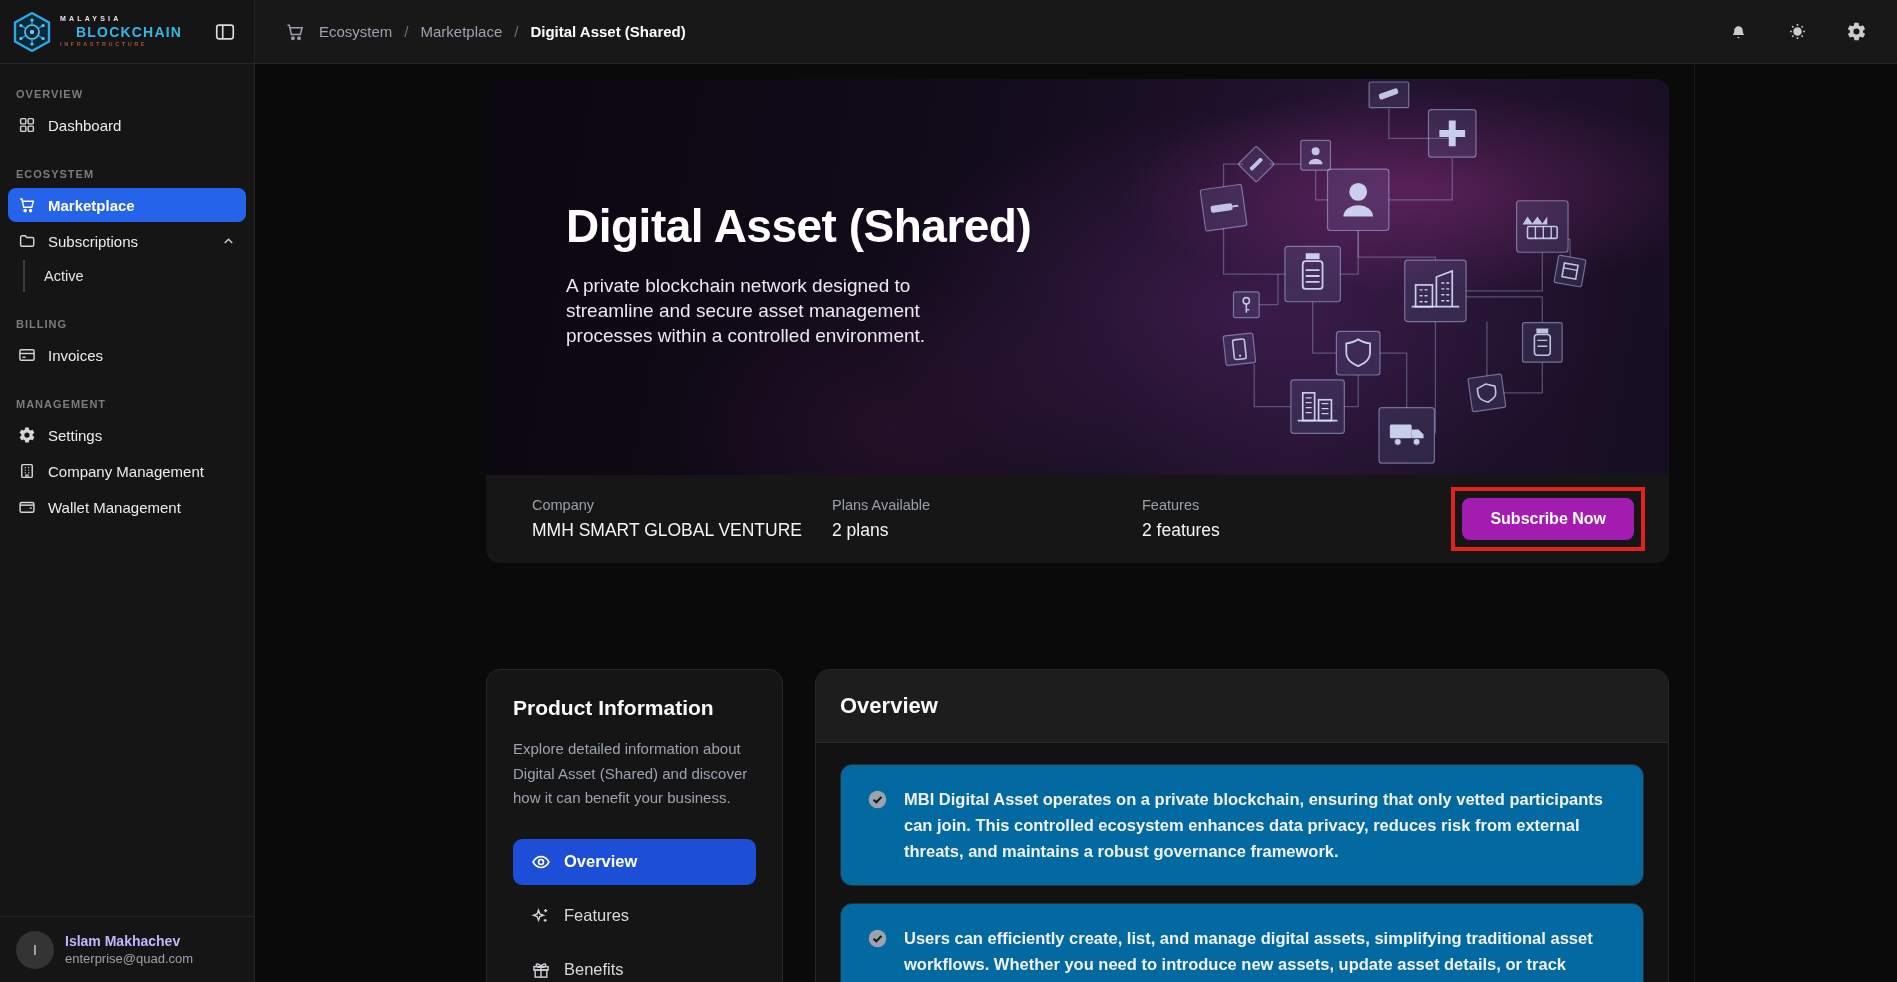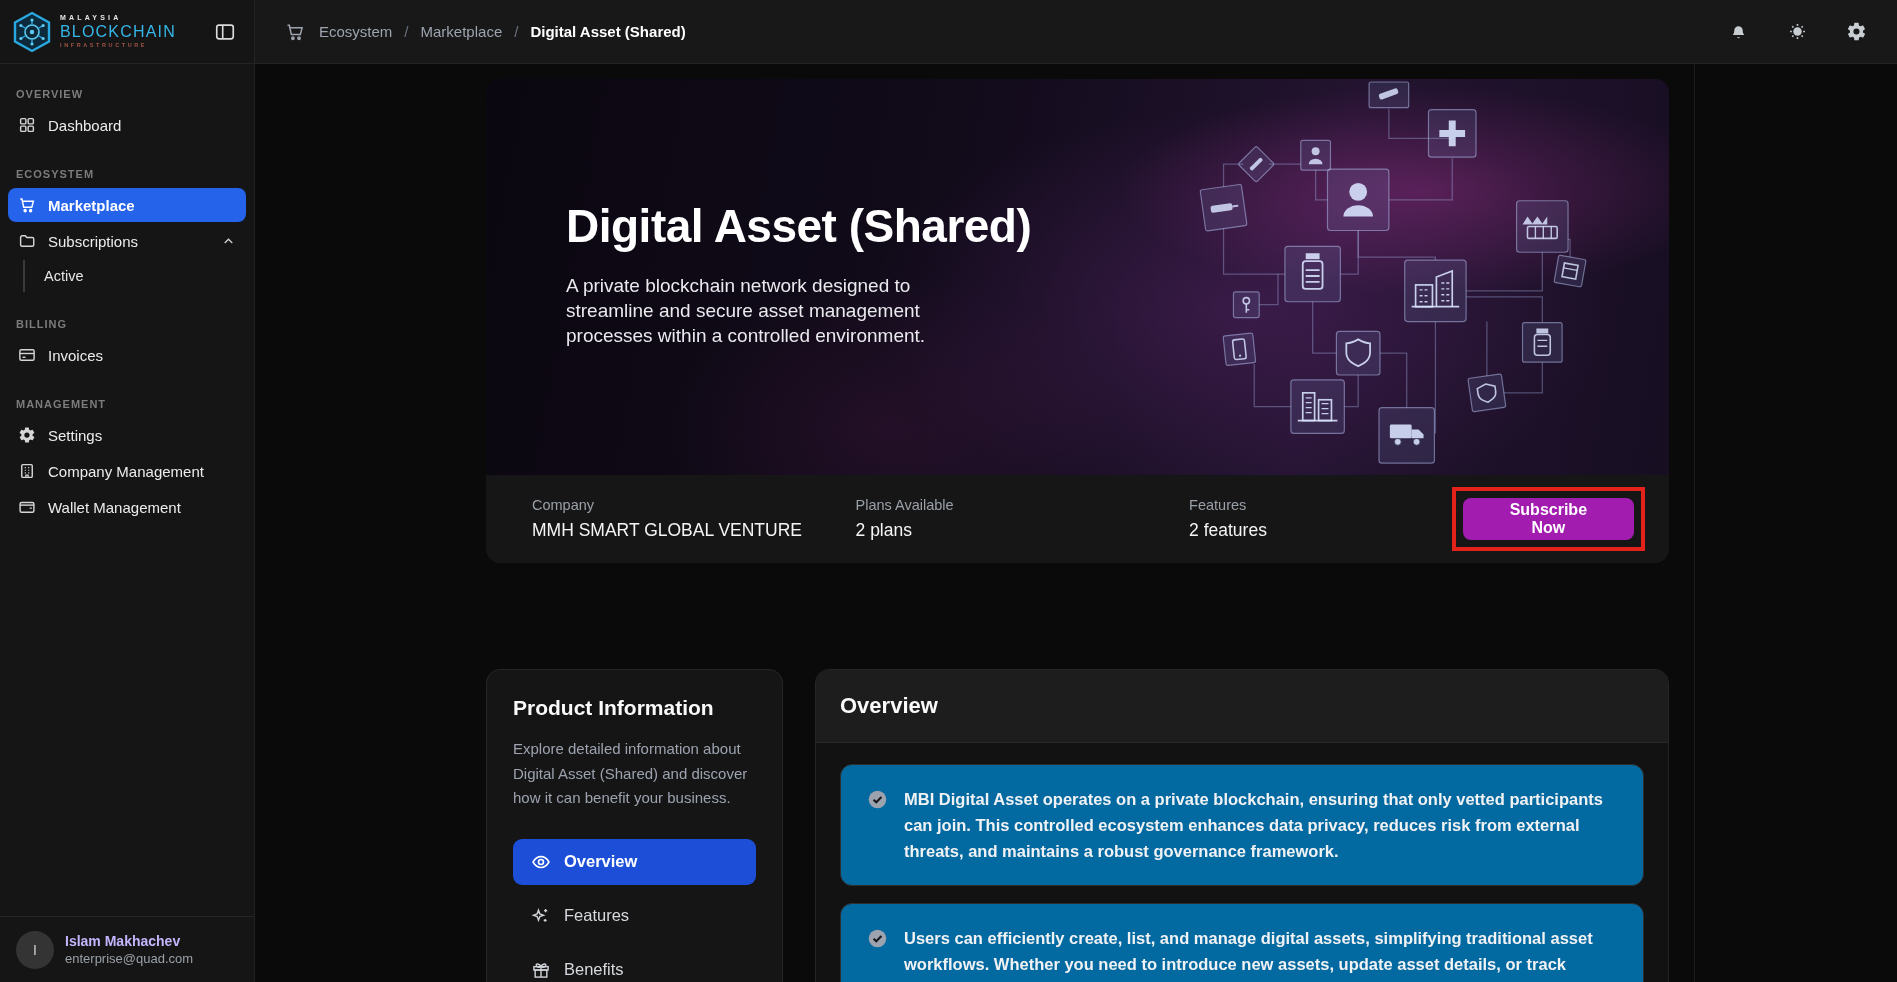--- a/index.html
+++ b/index.html
@@ -16,21 +16,21 @@
     position: absolute; left: 0; top: 0; width: 255px; height: 100%;
     background: #151515; border-right: 1px solid #232323; z-index: 5;
   }
   .sidebar-header {
     height: 64px; display: flex; align-items: center; justify-content: space-between;
     padding: 0 14px 0 12px; border-bottom: 1px solid #242424;
   }
   .logo { display: flex; align-items: center; gap: 8px; }
   .logo-text { display: flex; flex-direction: column; line-height: 1.25; }
   .logo-line1 { font-size: 7px; letter-spacing: 3.2px; color: #e8e8e8; font-weight: 600; }
-  .logo-line2 { font-size: 16px; letter-spacing: 1.2px; color: #35b6e8; font-weight: 400; }
+  .logo-line2 { font-size: 14px; letter-spacing: 1.2px; color: #35b6e8; font-weight: 700; margin-left: 16px; }
   .logo-line3 { font-size: 5.5px; letter-spacing: 2.6px; color: #a15544; font-weight: 600; }
   .panel-toggle { background: none; border: 0; color: #dcdcdc; cursor: pointer; display: flex; padding: 4px; }
 
   .nav { padding: 24px 0 0 0; }
   .nav-section { margin-bottom: 26px; }
   .nav-label {
     font-size: 11px; font-weight: 700; letter-spacing: 1px; color: #7c7c7c;
     margin: 0 16px 8px 16px;
   }
   .nav-item {
@@ -96,21 +96,21 @@
       radial-gradient(ellipse 520px 280px at 64% 58%, rgba(125,52,145,0.28), transparent 72%),
       radial-gradient(ellipse 330px 220px at 34% 88%, rgba(150,45,125,0.14), transparent 70%),
       linear-gradient(100deg, #0b0710 0%, #110b1a 38%, #231330 70%, #170e22 100%);
   }
   .net { position: absolute; right: 12px; top: 0; }
   .hero-copy { position: absolute; left: 80px; top: 120px; width: 470px; }
   .hero-title { font-size: 46px; font-weight: 700; color: #ffffff; letter-spacing: -0.5px; }
   .hero-desc { margin-top: 20px; font-size: 19px; line-height: 25px; color: #e9e9ee; max-width: 420px; }
 
   .hero-bar {
-    height: 88px; background: #161616; display: flex; align-items: center; padding: 0 0 0 46px; gap: 24px;
+    height: 88px; background: #161616; display: flex; align-items: center; padding: 0 0 0 46px;
   }
   .stat { display: flex; flex-direction: column; justify-content: center; }
   .stat.s0 { width: 300px; } .stat.s1 { width: 310px; } .stat.s2 { width: 250px; }
   .stat-label { font-size: 14.5px; color: #9aa0a8; }
   .stat-value { font-size: 17.5px; color: #f5f5f5; margin-top: 7px; font-weight: 500; }
   .cta-wrap { margin-left: auto; margin-right: 35px; position: relative; }
   .subscribe-btn {
     height: 42px; padding: 0 28px; border: 0; border-radius: 8px;
     background: #a21caf; color: #ffffff; font-size: 16px; font-weight: 700;
     font-family: "Liberation Sans", sans-serif; cursor: pointer;

